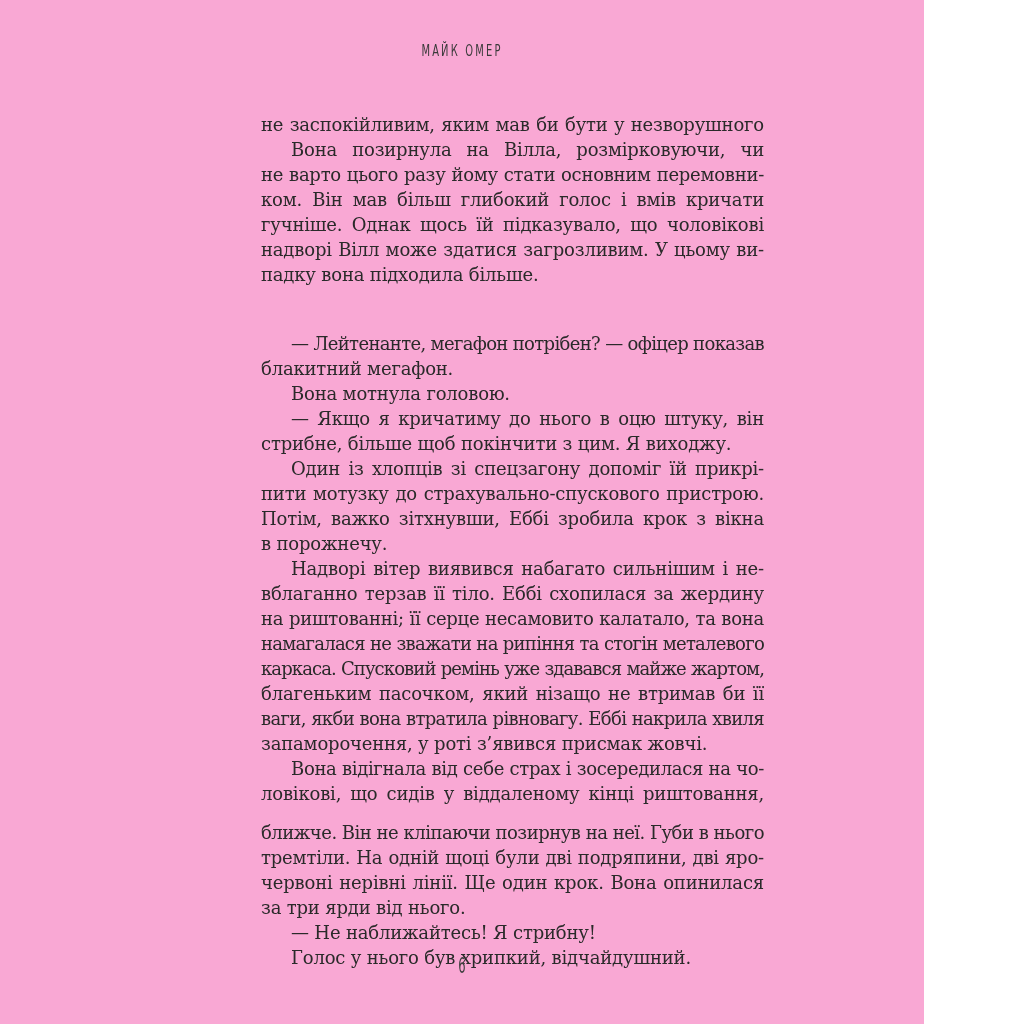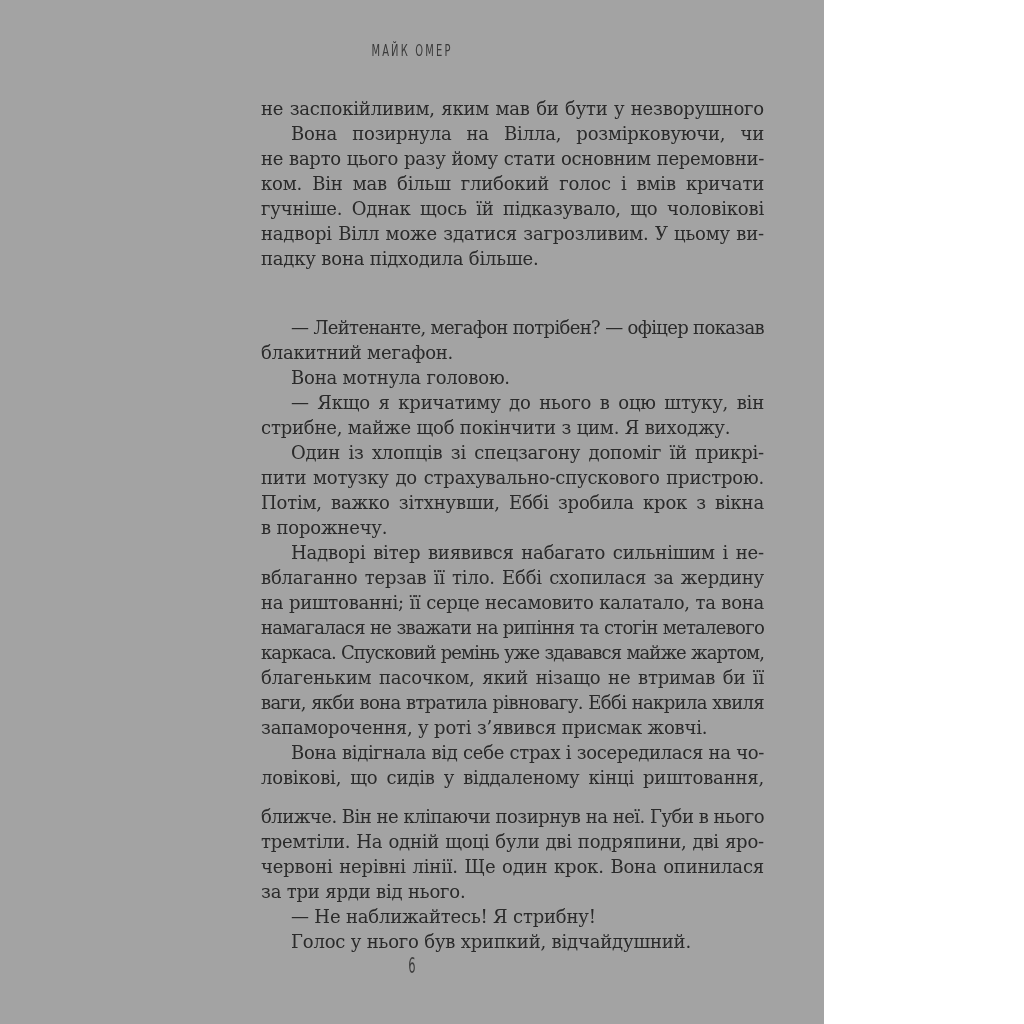--- a/index.html
+++ b/index.html
@@ -2,43 +2,43 @@
 <html><head>
 <meta charset="utf-8">
 <style>
   html, body {
     margin: 0;
     padding: 0;
     background: #ffffff;
   }
   .page {
     position: relative;
-    width: 824px;
+    width: 924px;
     height: 1024px;
-    background: #a3a3a3;
+    background: #f9a8d4;
     overflow: hidden;
     font-family: "DejaVu Serif", serif;
   }
   .running-header {
     position: absolute;
     top: 41px;
     left: 0;
     width: 100%;
     text-align: center;
     font-family: "DejaVu Sans", "Liberation Sans", sans-serif;
     font-size: 16px;
     font-weight: 400;
     letter-spacing: 3.5px;
     color: #3a3a3a;
     transform: scaleX(0.62);
   }
   .text-block {
     position: absolute;
     left: 261px;
-    top: 96px;
+    top: 112px;
     width: 503px;
     color: #2a2a2a;
     font-size: 18px;
   }
   .line {
     height: 25px;
     line-height: 25px;
     text-align: justify;
     text-align-last: left;
     letter-spacing: -0.01em;
@@ -74,21 +74,21 @@
       <div class="line j indent" style="">Вона позирнула на Вілла, розмірковуючи, чи</div>
       <div class="line j" style="letter-spacing: -0.26px;">не варто цього разу йому стати основним перемовни-</div>
       <div class="line j" style="">ком. Він мав більш глибокий голос і вмів кричати</div>
       <div class="line j" style="">гучніше. Однак щось їй підказувало, що чоловікові</div>
       <div class="line j" style="">надворі Вілл може здатися загрозливим. У цьому ви-</div>
       <div class="line" style="">падку вона підходила більше.</div>
       <div class="line j indent" style="letter-spacing: -0.66px; margin-top: 44px;">— Лейтенанте, мегафон потрібен? — офіцер показав</div>
       <div class="line" style="">блакитний мегафон.</div>
       <div class="line indent" style="">Вона мотнула головою.</div>
       <div class="line j indent" style="">— Якщо я кричатиму до нього в оцю штуку, він</div>
-      <div class="line" style="">стрибне, майже щоб покінчити з цим. Я виходжу.</div>
+      <div class="line" style="">стрибне, більше щоб покінчити з цим. Я виходжу.</div>
       <div class="line j indent" style="">Один із хлопців зі спецзагону допоміг їй прикрі-</div>
       <div class="line j" style="">пити мотузку до страхувально-спускового пристрою.</div>
       <div class="line j" style="">Потім, важко зітхнувши, Еббі зробила крок з вікна</div>
       <div class="line" style="">в порожнечу.</div>
       <div class="line j indent" style="">Надворі вітер виявився набагато сильнішим і не-</div>
       <div class="line j" style="">вблаганно терзав її тіло. Еббі схопилася за жердину</div>
       <div class="line j" style="letter-spacing: -0.26px;">на риштованні; її серце несамовито калатало, та вона</div>
       <div class="line j" style="letter-spacing: -0.74px;">намагалася не зважати на рипіння та стогін металевого</div>
       <div class="line j" style="letter-spacing: -0.9px;">каркаса. Спусковий ремінь уже здавався майже жартом,</div>
       <div class="line j" style="">благеньким пасочком, який нізащо не втримав би її</div>

